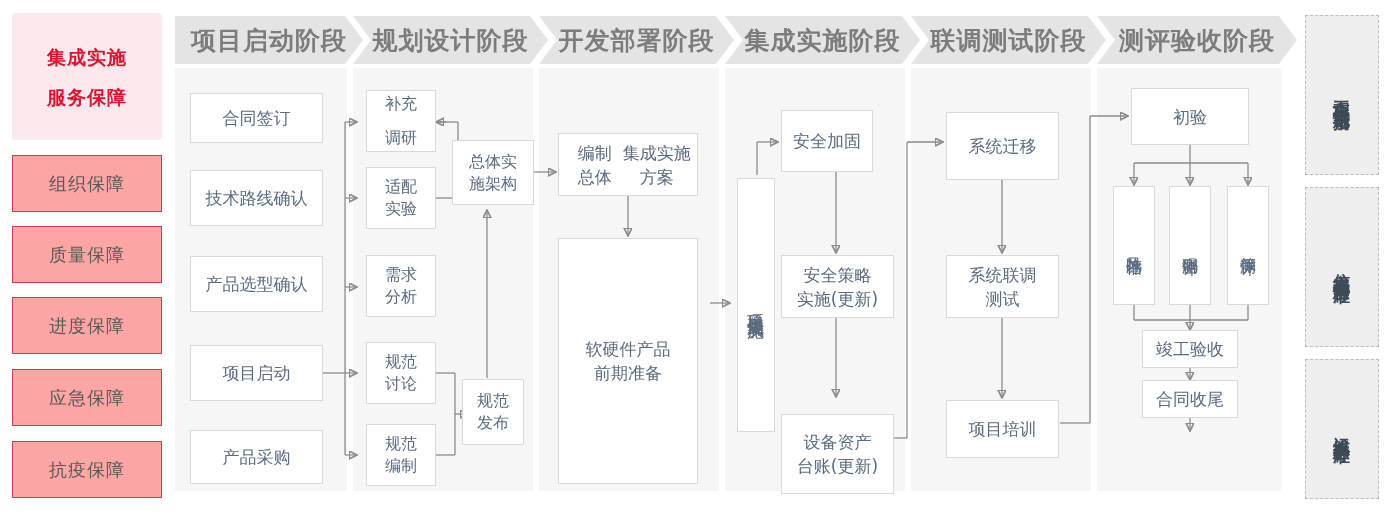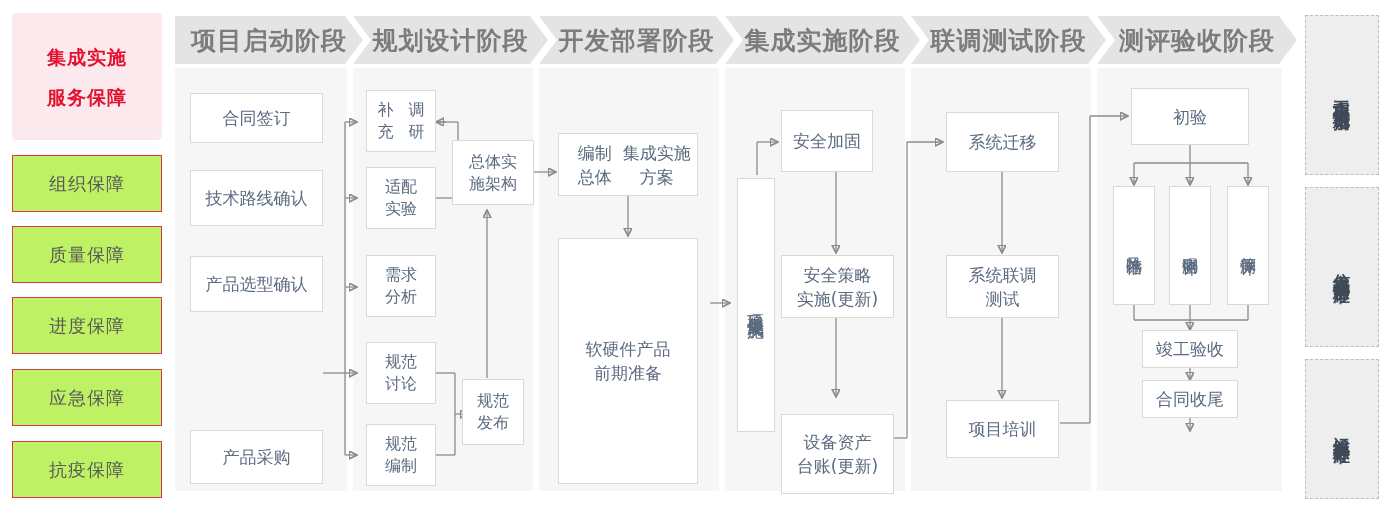--- a/index.html
+++ b/index.html
@@ -14,21 +14,21 @@
 
   
   .side-title{
     background:#fce9ed;border-radius:4px;
     color:#e4112e;font-weight:bold;font-size:19px;line-height:28px;
     display:flex;align-items:center;justify-content:center;text-align:center;
     letter-spacing:1px;
     gap:12px;
   }
   .side-item{
-    background:#bef264;border:1.3px solid #d6394f;
+    background:#fca5a5;border:1.3px solid #d6394f;
     display:flex;align-items:center;justify-content:center;
     color:#595959;font-size:18px;letter-spacing:1px;
   }
 
   
   .col-bg{background:#f6f6f6;}
 
   
   .chev{
     background:#e4e4e4;
@@ -194,25 +194,28 @@
 
   <div class="abs node" style="left:190px;top:93px;width:133px;height:50px;">
     <span>合同签订</span>
   </div>
   <div class="abs node" style="left:190px;top:170px;width:133px;height:56px;">
     <span>技术路线确认</span>
   </div>
   <div class="abs node" style="left:190px;top:256px;width:133px;height:56px;">
     <span>产品选型确认</span>
   </div>
+  <div class="abs node" style="left:190px;top:345px;width:133px;height:56px;">
+    <span>项目启动</span>
+  </div>
   <div class="abs node" style="left:190px;top:430px;width:133px;height:54px;">
     <span>产品采购</span>
   </div>
 
-  <div class="abs node small" style="left:366px;top:90px;width:70px;height:62px;flex-direction:row;">
+  <div class="abs node small" style="left:366px;top:90px;width:70px;height:62px;flex-direction:column;justify-content:space-between;">
     <span>补充</span>
     <span>调研</span>
   </div>
   <div class="abs node small" style="left:366px;top:167px;width:70px;height:62px;flex-direction:column;">
     <span>适配</span>
     <span>实验</span>
   </div>
   <div class="abs node small" style="left:366px;top:255px;width:70px;height:62px;flex-direction:column;">
     <span>需求</span>
     <span>分析</span>
@@ -251,21 +254,21 @@
   </div>
   <div class="abs node" style="left:781px;top:255px;width:113px;height:63px;flex-direction:column;">
     <span>安全策略</span>
     <span>实施(更新)</span>
   </div>
   <div class="abs node" style="left:781px;top:414px;width:113px;height:80px;flex-direction:column;">
     <span>设备资产</span>
     <span>台账(更新)</span>
   </div>
 
-  <div class="abs node" style="left:946px;top:112px;width:113px;height:60px;">
+  <div class="abs node" style="left:946px;top:112px;width:113px;height:68px;">
     <span>系统迁移</span>
   </div>
   <div class="abs node" style="left:946px;top:255px;width:113px;height:63px;flex-direction:column;">
     <span>系统联调</span>
     <span>测试</span>
   </div>
   <div class="abs node" style="left:946px;top:400px;width:113px;height:58px;">
     <span>项目培训</span>
   </div>
 

